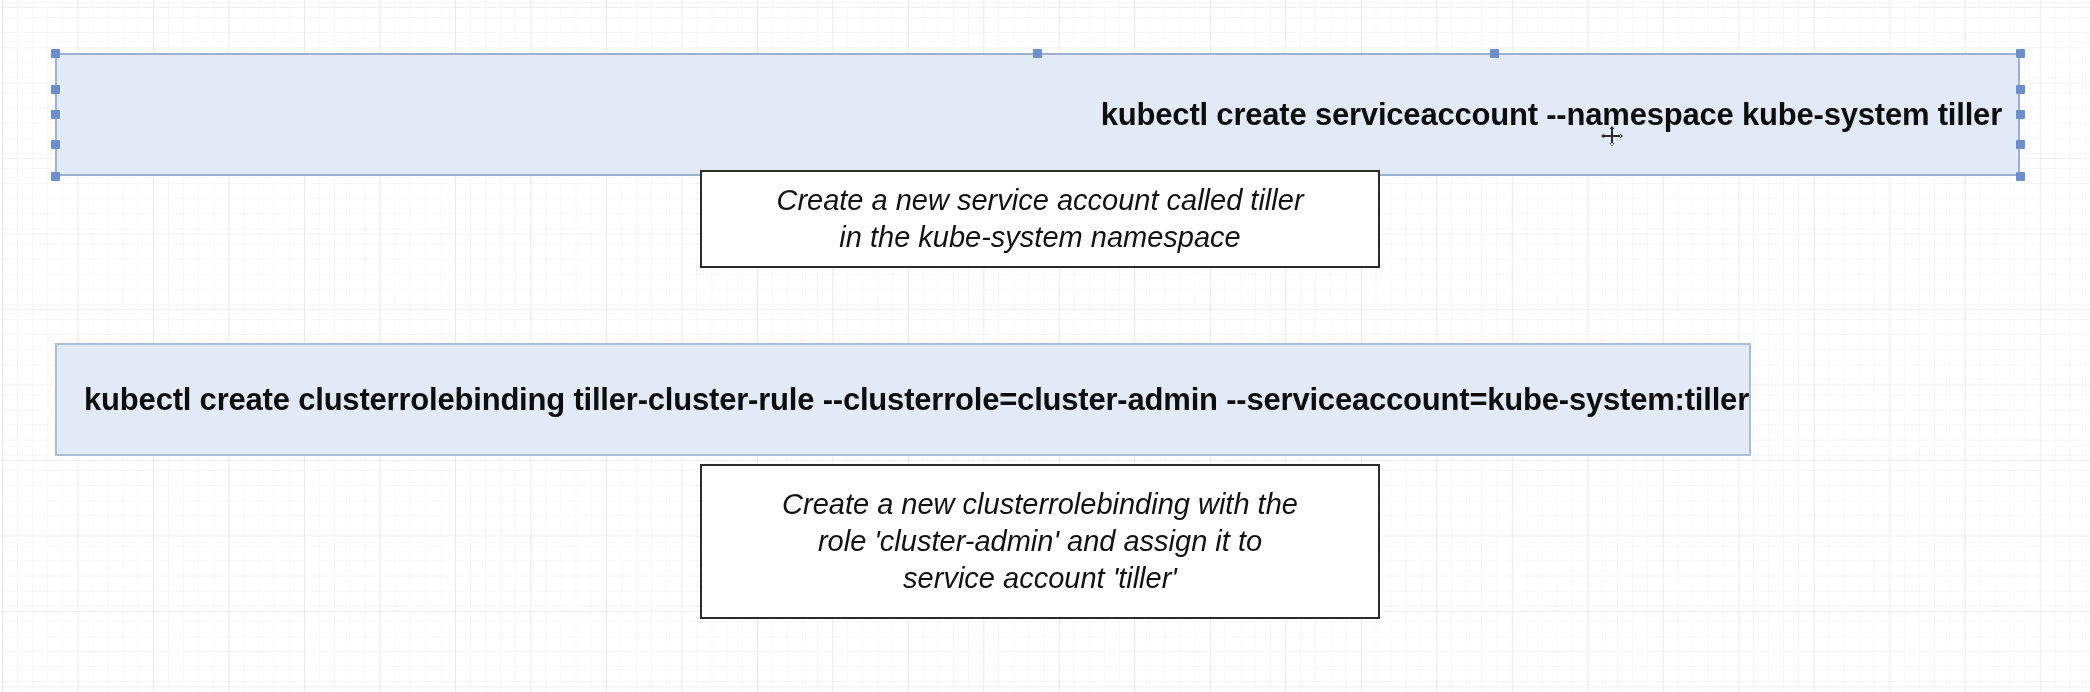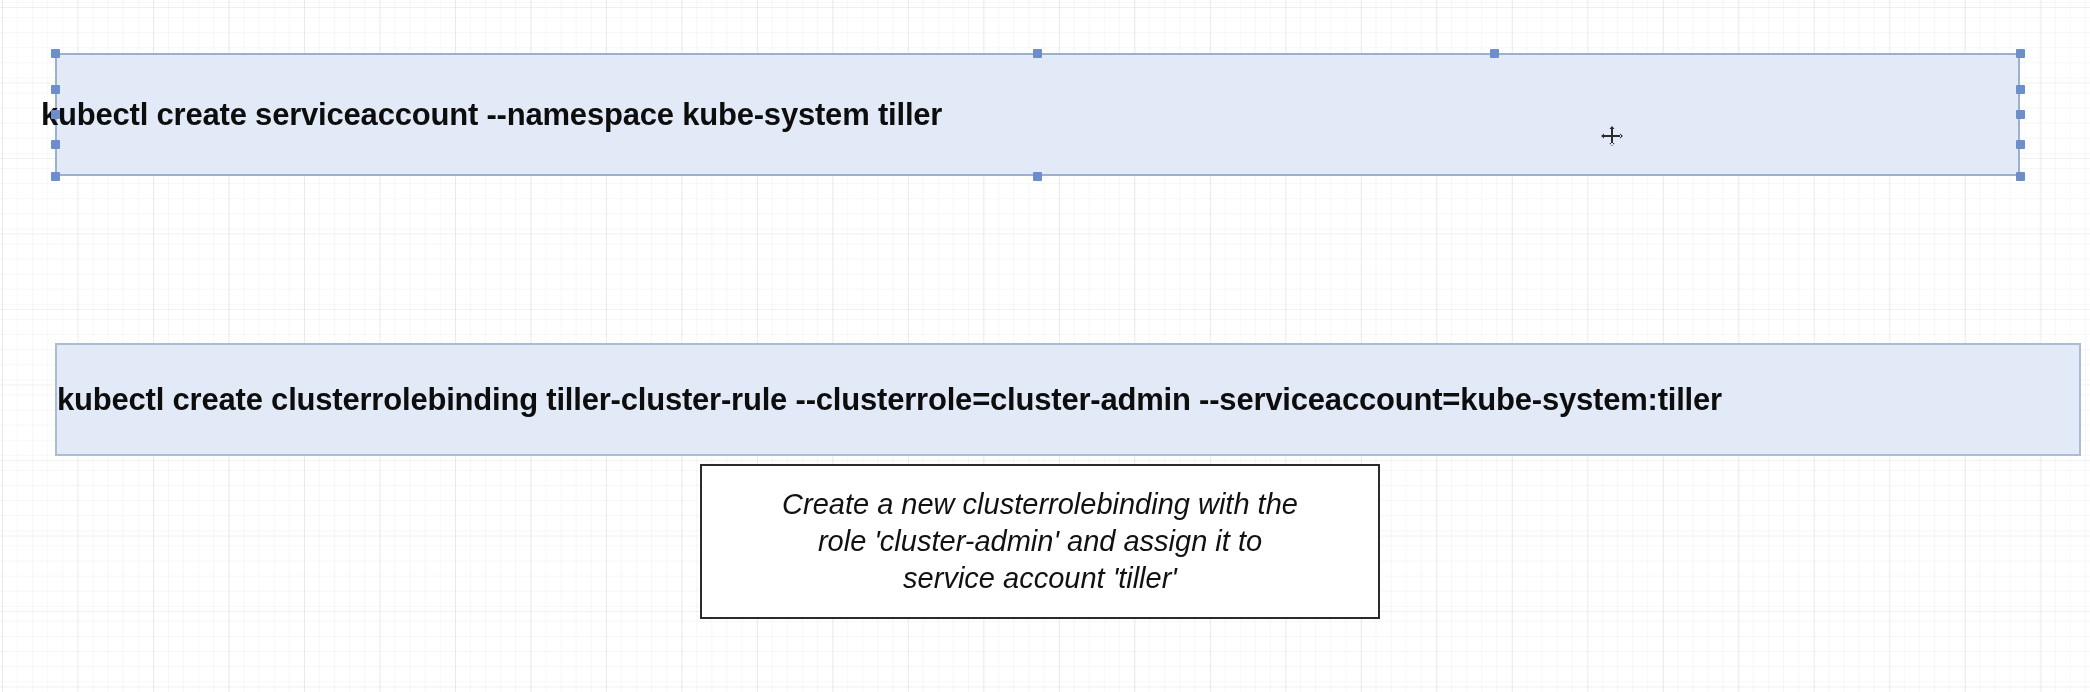--- a/index.html
+++ b/index.html
@@ -33,21 +33,21 @@
   }
 
   
   .cmd-shape {
     position: absolute;
     box-sizing: border-box;
     background: #e2eaf7;
     border: 2px solid #a9bcd8;
     display: flex;
     align-items: center;
-    justify-content: flex-start;
+    justify-content: flex-end;
   }
   .cmd-shape.selected {
     border-color: #9db0cd;
   }
   .cmd-text {
     font-family: "Liberation Sans", sans-serif;
     font-weight: bold;
     color: #0d0d0d;
     white-space: nowrap;
     letter-spacing: -0.2px;
@@ -61,21 +61,21 @@
   }
   #cmd-box-1 .cmd-text {
     font-size: 31px;
     position: relative;
     left: -16px;
   }
 
   #cmd-box-2 {
     left: 55px;
     top: 343px;
-    width: 2026px;
+    width: 1696px;
     height: 113px;
   }
   #cmd-box-2 .cmd-text {
     font-size: 31px;
   }
 
   
   .handle {
     position: absolute;
     width: 9px;
@@ -145,20 +145,24 @@
   <div class="handle" style="left:2015.5px;top:110px;"></div>
   <div class="handle" style="left:50.5px;  top:171.5px;"></div>
   <div class="handle" style="left:1032.5px;top:171.5px;"></div>
   <div class="handle" style="left:2015.5px;top:171.5px;"></div>
   <div class="handle" style="left:50.5px;  top:85px;"></div>
   <div class="handle" style="left:50.5px;  top:140px;"></div>
   <div class="handle" style="left:2015.5px;top:85px;"></div>
   <div class="handle" style="left:2015.5px;top:140px;"></div>
   <div class="handle" style="left:1490px;  top:48.5px;"></div>
 
+  <div class="note-box" id="note-box-1">
+    <span class="note-text">Create a new service account called tiller
+in the kube-system namespace</span>
+  </div>
 
   <div class="cmd-shape" id="cmd-box-2">
     <span class="cmd-text">kubectl create clusterrolebinding tiller-cluster-rule --clusterrole=cluster-admin --serviceaccount=kube-system:tiller</span>
   </div>
 
   <div class="note-box" id="note-box-2">
     <span class="note-text">Create a new clusterrolebinding with the
 role 'cluster-admin' and assign it to
 service account 'tiller'</span>
   </div>

